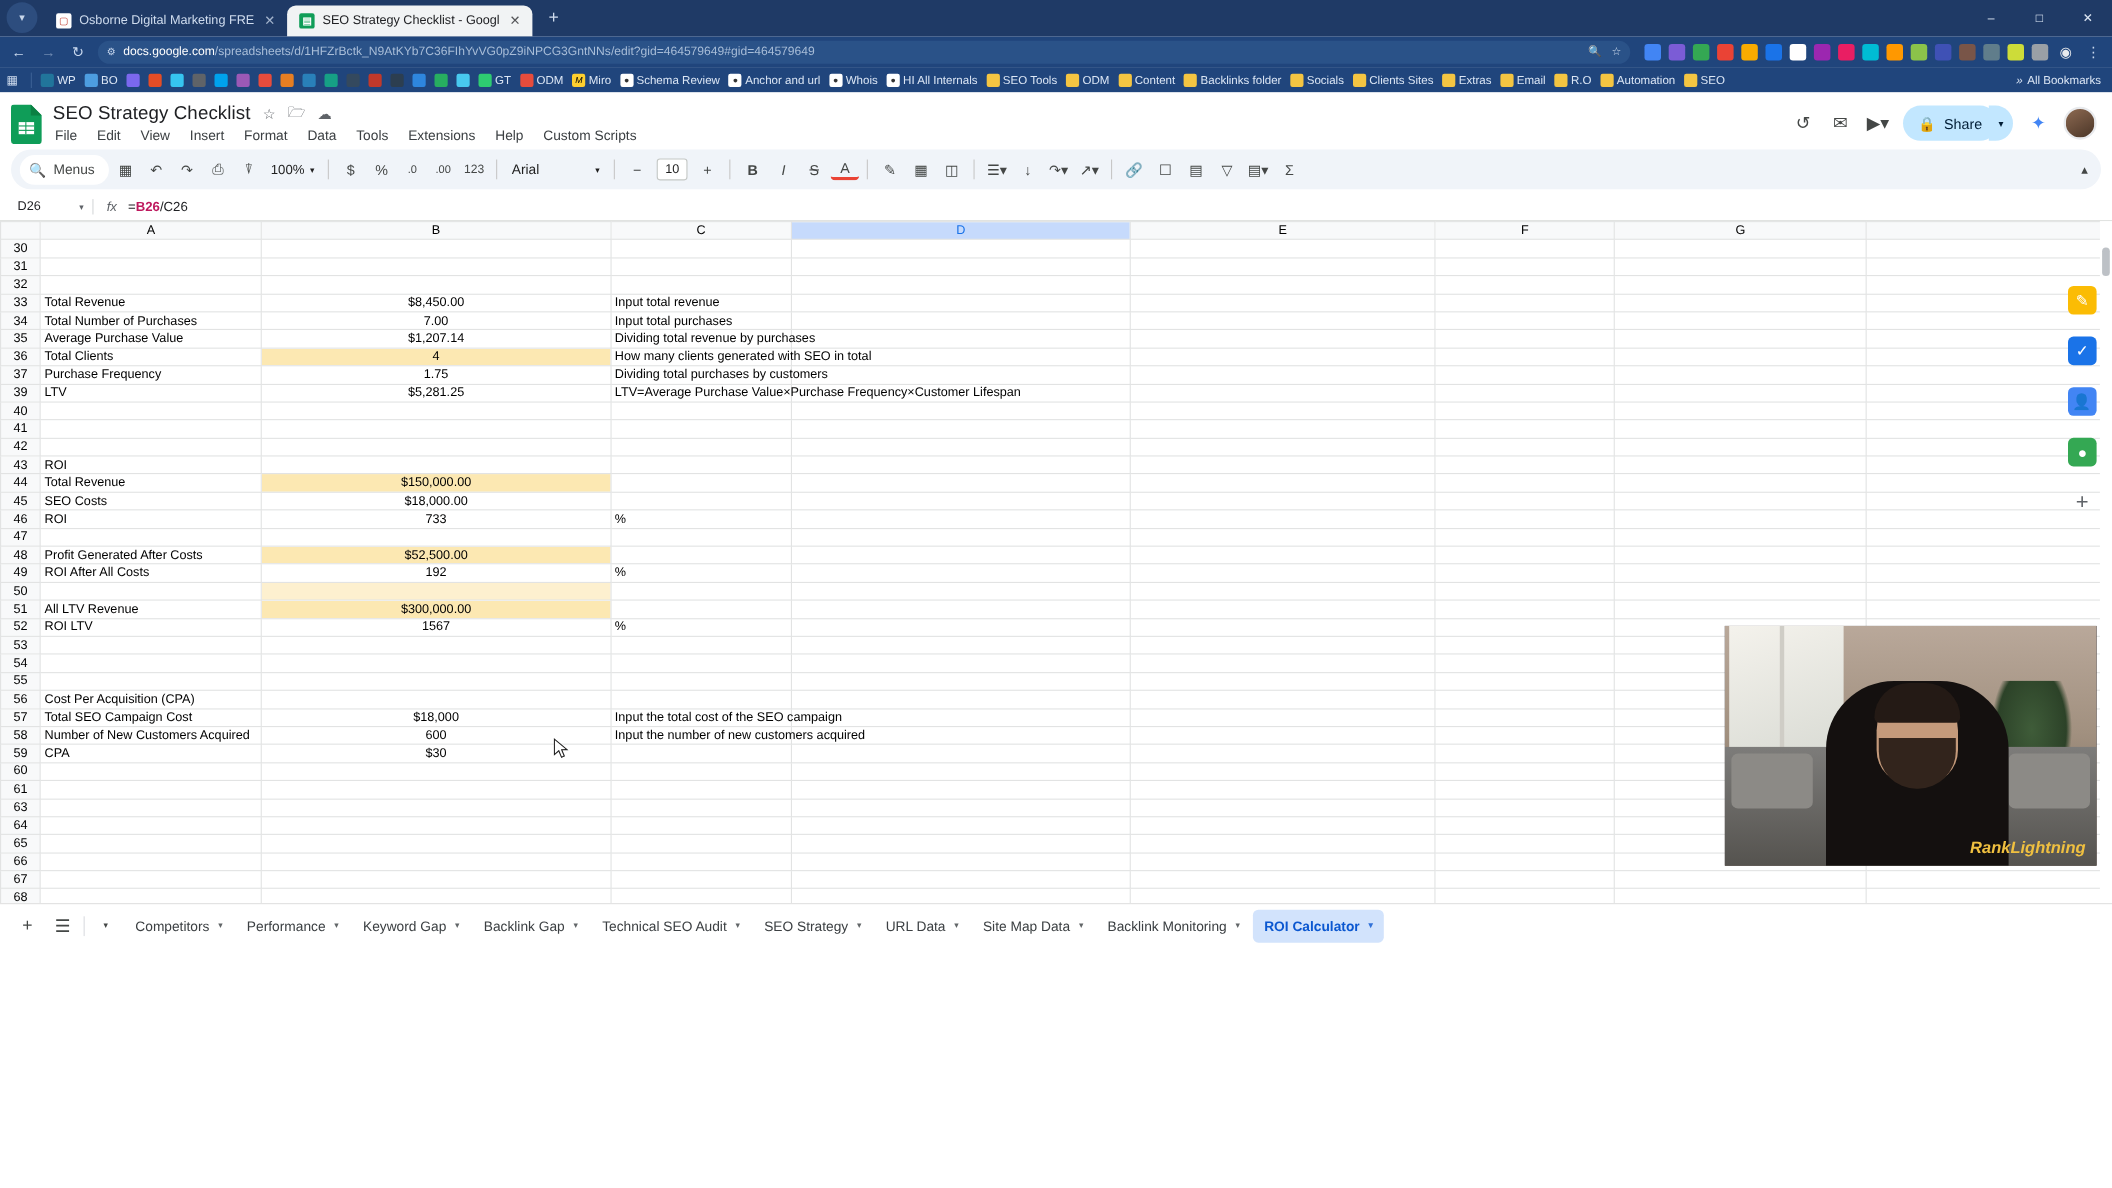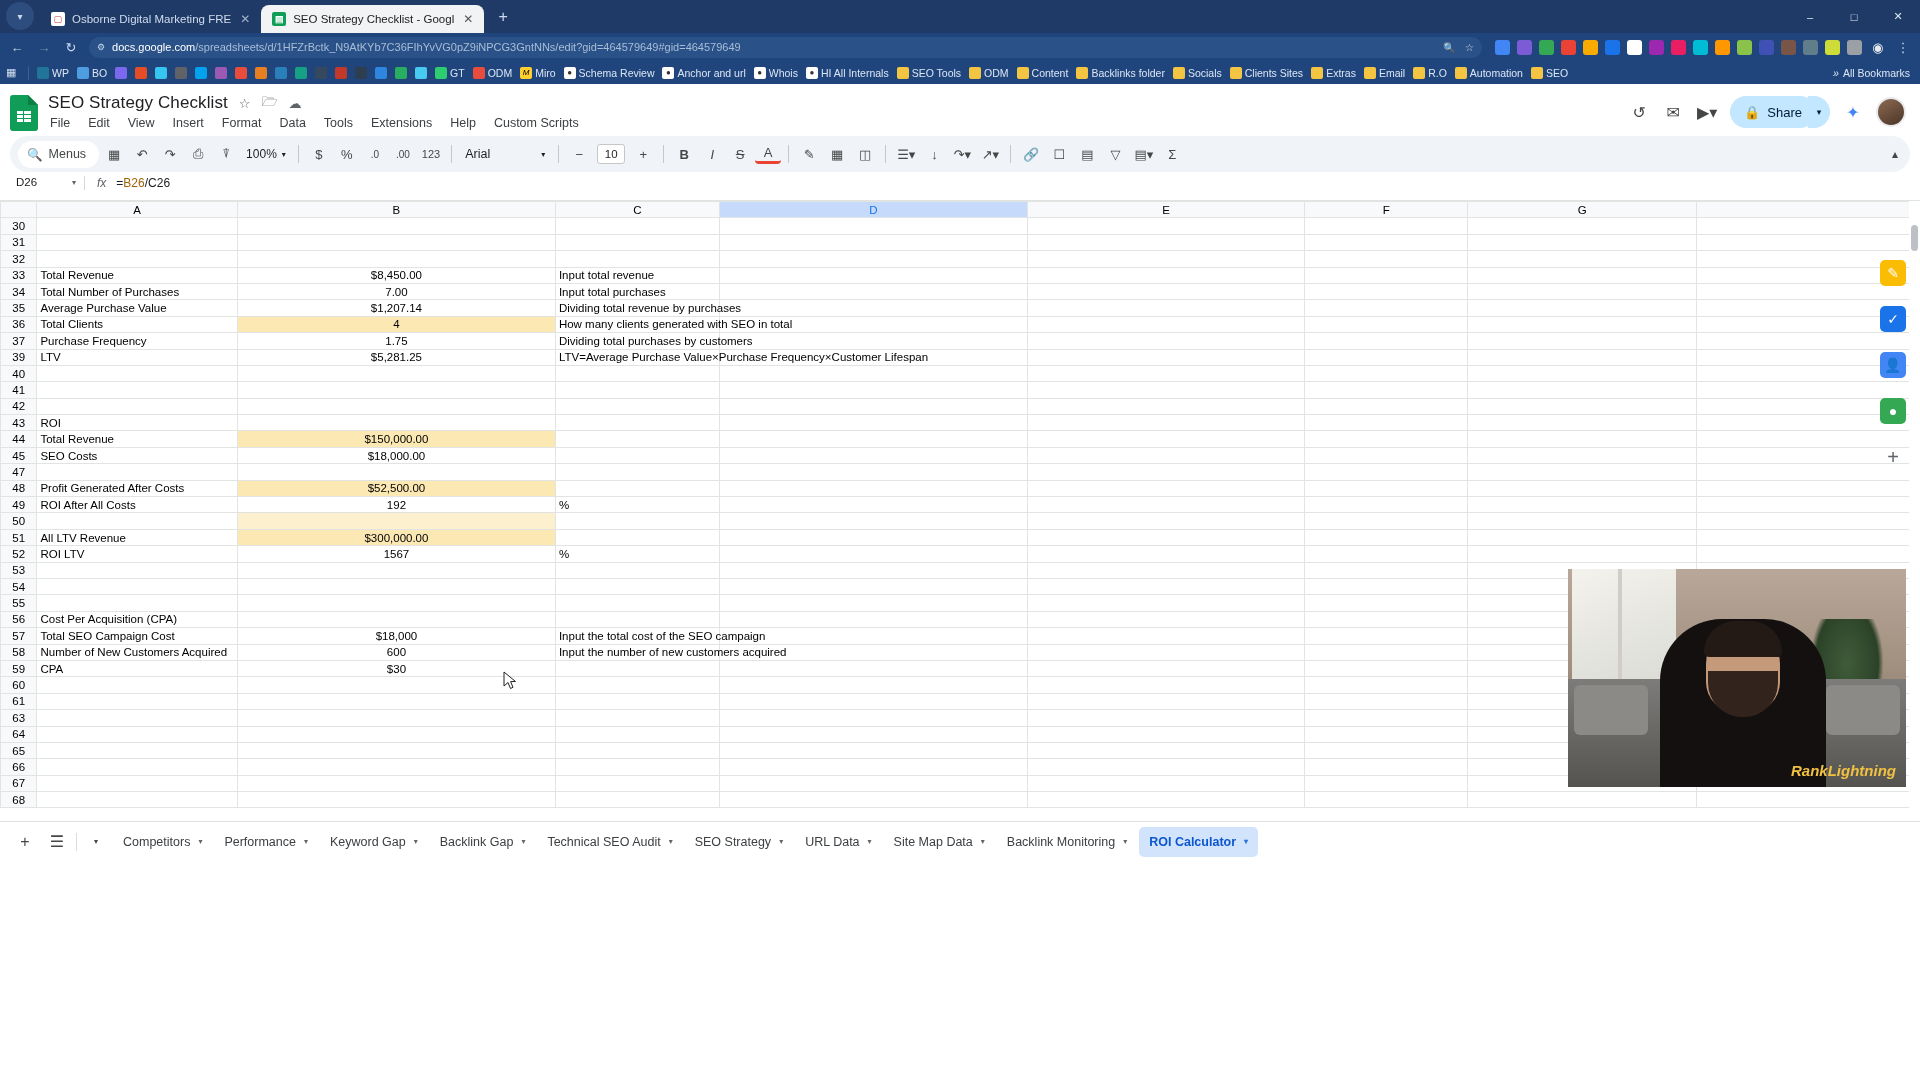--- a/index.html
+++ b/index.html
@@ -106,29 +106,29 @@
   .tb-sep { width: 1px; height: 18px; background: #c7c7c7; margin: 0 5px; }
   .tb-zoom { display: flex; align-items: center; gap: 5px; padding: 0 5px; font-size: 12px;}
   .tb-font { display: flex; align-items: center; justify-content: space-between;
     width: 92px; padding: 0 6px; font-size: 12.5px; }
   .tb-size { display: flex; align-items: center; gap: 5px; }
   .size-box { border: 1px solid #c4c7c5; border-radius: 3px; width: 28px; height: 20px;
     text-align: center; font-size: 11.5px; line-height: 19px; background: #fff; }
   .tb-collapse { margin-left: auto; color: #444746; font-size: 12px; padding-right:4px;}
 
   .formulabar {
-    height: 25px; display: flex; align-items: flex-start; border-bottom: 1px solid #e1e3e1;
+    height: 25px; display: flex; align-items: center; border-bottom: 1px solid #e1e3e1;
     font-size: 11.5px; color: #333; margin-top: 4px;
   }
   .namebox { width: 84px; display: flex; align-items: center; justify-content: space-between;
     padding: 0 8px 0 16px; color: #202124; }
   .fb-sep { width: 1px; height: 14px; background: #d5d7da; }
   .fx { padding: 0 10px 0 12px; color: #5f6368; font-style: italic; font-size: 12px; }
   .formula-val { color: #202124; font-size: 12px; }
-  .formula-val .ref-orange { color: #a16207; }
+  .formula-val .ref-orange { color: #be185d; font-weight: bold; }
 
   
   .gridwrap { position: relative; height: 660px; width: 1920px; overflow: hidden; background: #fff; }
   table.grid { border-collapse: collapse; table-layout: fixed; width: 1920px; }
   table.grid td, table.grid th { border: 1px solid #e2e3e3; font-weight: normal;
     font-size: 11.5px; color: #000; height: 16.4px; padding: 0 3px; overflow: hidden;
     white-space: nowrap; }
   .colhdr th { background: #f8f9fa; color: #5f6368; text-align: center; font-size: 11px;
     height: 19px; border: 1px solid #e2e3e3; }
   .colhdr th.sel { background: #c6dafc; color: #1a73e8; }
@@ -686,20 +686,31 @@
               <td class="cA">SEO Costs</td>
               <td class="cB">$18,000.00</td>
               <td class="cC desc" style="overflow: visible;"></td>
               <td class="cD"></td>
               <td class="cE"></td>
               <td class="cF"></td>
               <td class="cG"></td>
               <td class="cH"></td>
             </tr>
             <tr>
+              <td class="rh">46</td>
+              <td class="cA">ROI</td>
+              <td class="cB">733</td>
+              <td class="cC desc" style="overflow: visible;">%</td>
+              <td class="cD"></td>
+              <td class="cE"></td>
+              <td class="cF"></td>
+              <td class="cG"></td>
+              <td class="cH"></td>
+            </tr>
+            <tr>
               <td class="rh">47</td>
               <td class="cA"></td>
               <td class="cB"></td>
               <td class="cC desc" style="overflow: visible;"></td>
               <td class="cD"></td>
               <td class="cE"></td>
               <td class="cF"></td>
               <td class="cG"></td>
               <td class="cH"></td>
             </tr>

